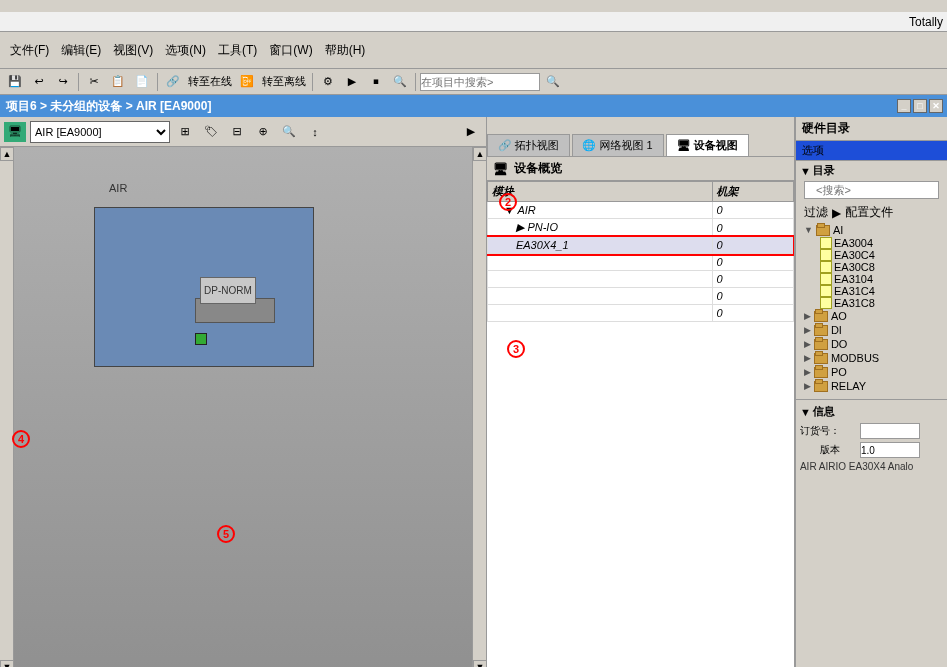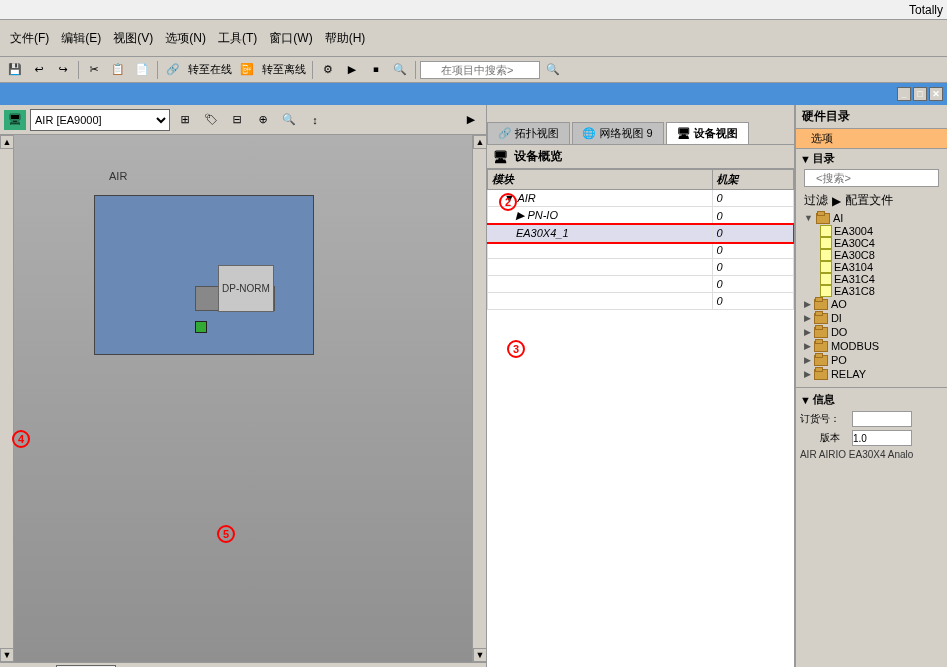--- a/index.html
+++ b/index.html
@@ -1,30 +1,30 @@
 <!DOCTYPE html>
 <html><head>
   <meta charset="utf-8">
   <style>
     * { box-sizing: border-box; margin: 0; padding: 0; }
     body { font-family: 'SimSun', 'Microsoft YaHei', sans-serif; font-size: 12px; background: #d4d0c8; overflow: hidden; width: 947px; height: 667px; }
 
     
-    #top-bar { background: #f0f0f0; height: 20px; display: flex; align-items: center; justify-content: flex-end; padding-right: 4px; border-bottom: 1px solid #999; }
+    #top-bar { background: #f0f0f0; height: 20px; display: flex; align-items: center; justify-content: flex-end; padding-right: 4px; border-bottom: 1px solid #999; margin-top: 12px; }
     #top-bar span { font-size: 12px; color: #000; }
 
     
     #menu-bar { background: #d4d0c8; height: 37px; display: flex; align-items: center; padding: 0 4px; border-bottom: 1px solid #999; }
     #menu-bar .menu-item { padding: 0 6px; cursor: pointer; font-size: 12px; }
 
     
     #toolbar { background: #d4d0c8; height: 26px; display: flex; align-items: center; padding: 2px 4px; gap: 2px; border-bottom: 1px solid #999; }
     .tb-btn { width: 22px; height: 20px; background: #d4d0c8; border: 1px solid transparent; display: flex; align-items: center; justify-content: center; cursor: pointer; font-size: 11px; }
     .tb-sep { width: 1px; height: 18px; background: #999; margin: 0 2px; }
-    #search-box { height: 18px; width: 120px; border: 1px solid #999; background: white; padding: 0 20px; font-size: 11px; }
+    #search-box { height: 18px; width: 120px; border: 1px solid #999; background: white; padding: 0 0; font-size: 11px; }
 
     
     #title-bar { background: #4a90d9; height: 22px; display: flex; align-items: center; padding: 0 6px; color: white; font-size: 12px; font-weight: bold; position: relative; }
     #title-bar .win-btns { position: absolute; right: 4px; display: flex; gap: 2px; }
     .win-btn { width: 14px; height: 14px; background: #d4d0c8; border: 1px solid #666; display: flex; align-items: center; justify-content: center; font-size: 9px; cursor: pointer; }
 
     
     #main { display: flex; height: calc(667px - 88px); }
 
     
@@ -32,21 +32,21 @@
 
     
     #device-toolbar { height: 30px; background: #d4d0c8; display: flex; align-items: center; padding: 0 4px; gap: 4px; border-bottom: 1px solid #999; }
     #device-select { height: 22px; width: 140px; border: 1px solid #666; background: white; font-size: 11px; }
 
     
     #canvas-area { flex: 1; background: #f0abfc; position: relative; overflow: hidden; }
     .canvas-bg { width: 100%; height: 100%; background: linear-gradient(#b0b0b0, #909090); position: relative; }
     .device-box { position: absolute; top: 60px; left: 80px; width: 220px; height: 160px; background: #6a8ab5; border: 1px solid #444; }
     .air-label { position: absolute; top: 35px; left: 95px; font-size: 11px; color: #333; }
-    .dp-norm-label { position: absolute; top: 130px; left: 204px; font-size: 10px; color: #333; background: #c8c8c8; padding: 17px 3px; border: 1px solid #666; }
+    .dp-norm-label { position: absolute; top: 130px; left: 186px; font-size: 10px; color: #333; background: #c8c8c8; padding: 7px 3px; border: 1px solid #666; }
     .inner-rect { position: absolute; top: 90px; left: 100px; width: 80px; height: 25px; background: #888; border: 1px solid #555; }
     .small-rect { position: absolute; top: 125px; left: 100px; width: 12px; height: 12px; background: #3a3; border: 1px solid #222; }
 
     
     #canvas-statusbar { height: 22px; background: #d4d0c8; display: flex; align-items: center; padding: 0 4px; gap: 4px; border-top: 1px solid #999; }
     #zoom-select { height: 18px; width: 60px; border: 1px solid #666; font-size: 16px; }
 
     
     #mid-panel { width: 310px; display: flex; flex-direction: column; border-right: 1px solid #999; }
 
@@ -60,34 +60,34 @@
     .overview-header { background: #d4d0c8; padding: 3px 6px; font-size: 12px; font-weight: bold; border-bottom: 1px solid #999; display: flex; align-items: center; gap: 6px; }
     .overview-table { width: 100%; border-collapse: collapse; font-style: italic; }
     .overview-table th { background: #d4d0c8; border: 1px solid #999; padding: 2px 4px; font-size: 11px; text-align: left; }
     .overview-table td { border: 1px solid #ddd; padding: 2px 4px; font-size: 11px; }
     .indent1 { padding-left: 12px; }
     .indent2 { padding-left: 24px; }
 
     
     #right-panel { width: 153px; background: #d4d0c8; border-left: 1px solid #999; display: flex; flex-direction: column; }
     #right-panel-header { background: #d4d0c8; padding: 3px 6px; font-size: 12px; font-weight: bold; border-bottom: 1px solid #999; }
-    #catalog-option { background: #fdba74; padding: 2px 15px; font-size: 11px; border-bottom: 1px solid #999; cursor: pointer; }
+    #catalog-option { background: #1d4ed8; padding: 2px 6px; font-size: 11px; border-bottom: 1px solid #999; cursor: pointer; }
     .catalog-section { padding: 2px 4px; }
     .catalog-section-title { font-weight: bold; font-size: 11px; display: flex; align-items: center; gap: 2px; }
     #catalog-search { width: calc(100% - 8px); margin: 3px 4px; height: 18px; border: 1px solid #999; font-size: 11px; padding: 0 11px; }
     .catalog-filter-row { display: flex; align-items: center; gap: 4px; padding: 2px 4px; }
     .tree-item { padding: 1px 4px; font-size: 11px; cursor: pointer; display: flex; align-items: center; gap: 3px; }
     .tree-expand { font-size: 9px; color: #555; }
     .sub-item { padding-left: 20px; font-size: 11px; display: flex; align-items: center; gap: 2px; }
     .file-icon { width: 12px; height: 12px; background: #ffffa0; border: 1px solid #a0a020; display: inline-block; }
 
     
     .info-section { margin-top: 4px; border-top: 1px solid #999; padding: 4px; }
     .info-section-title { font-weight: bold; font-size: 11px; display: flex; align-items: center; gap: 2px; margin-bottom: 4px; }
-    .info-row { display: flex; align-items: center; margin-bottom: 3px; gap: 12px; }
+    .info-row { display: flex; align-items: center; margin-bottom: 3px; gap: 20px; }
     .info-label { font-size: 10px; width: 40px; text-align: right; }
     .info-input { height: 16px; border: 1px solid #999; background: white; width: 60px; font-size: 10px; }
     .info-desc { font-size: 10px; color: #333; margin-top: 2px; }
 
     
     .annot { display: inline-block; width: 18px; height: 18px; border-radius: 50%; background: transparent; border: 2px solid red; color: red; font-size: 11px; font-weight: bold; text-align: center; line-height: 14px; margin: 0 2px; }
 
     .folder-icon { display: inline-block; width: 14px; height: 11px; background: #d0a040; border: 1px solid #a07020; position: relative; }
     .folder-icon::before { content: ''; display: block; width: 6px; height: 3px; background: #d0a040; border: 1px solid #a07020; position: absolute; top: -3px; left: 0; }
     .scroll-arrow { width: 14px; height: 14px; background: #d4d0c8; border: 1px solid #999; display: flex; align-items: center; justify-content: center; font-size: 9px; cursor: pointer; }
@@ -128,20 +128,21 @@
   <div class="tb-btn">⚙</div>
   <div class="tb-btn">▶</div>
   <div class="tb-btn">⏹</div>
   <div class="tb-btn">🔍</div>
   <div class="tb-sep"></div>
   <input type="text" id="search-box" class="search-box" placeholder="在项目中搜索&gt;" style="">
   <div class="tb-btn">🔍</div>
 </div>
 
 <div id="title-bar">
+  <span>项目6 &gt; 未分组的设备 &gt; AIR [EA9000]</span>
   <div class="win-btns">
     <div class="win-btn">_</div>
     <div class="win-btn">□</div>
     <div class="win-btn">✕</div>
   </div>
 </div>
 
 <div id="main">
 
   <div id="left-panel">
@@ -205,21 +206,21 @@
 
   <div id="mid-panel">
 
     <div id="view-tabs">
       <div class="view-tab">
         <span>🔗</span>
         <span> 拓扑视图</span>
       </div>
       <div class="view-tab">
         <span>🌐</span>
-        <span> 网络视图 9</span>
+        <span> 网络视图 1</span>
       </div>
       <div class="view-tab active">
         <span>🖥</span>
         <span> 设备视图</span>
       </div>
     </div>
 
     <div id="device-overview">
       <div class="overview-header">
         <span>🖥</span>

